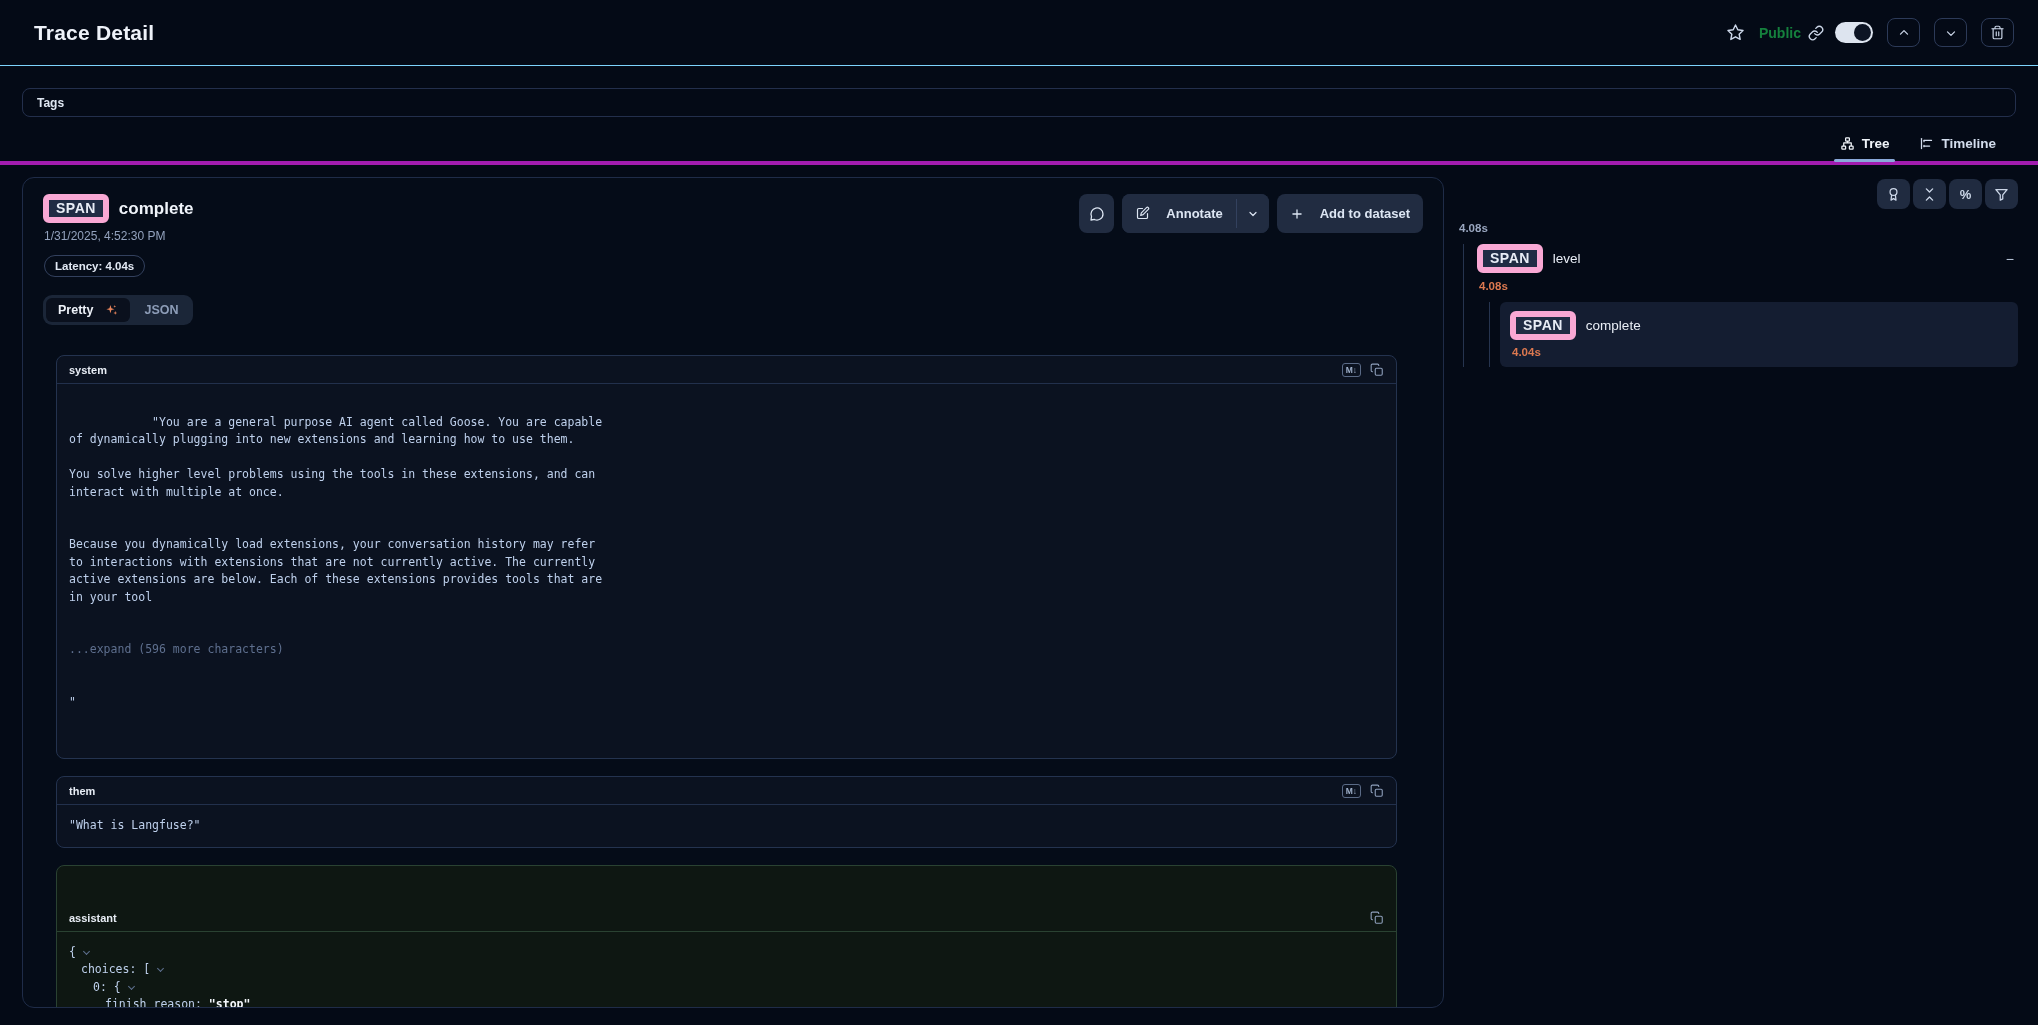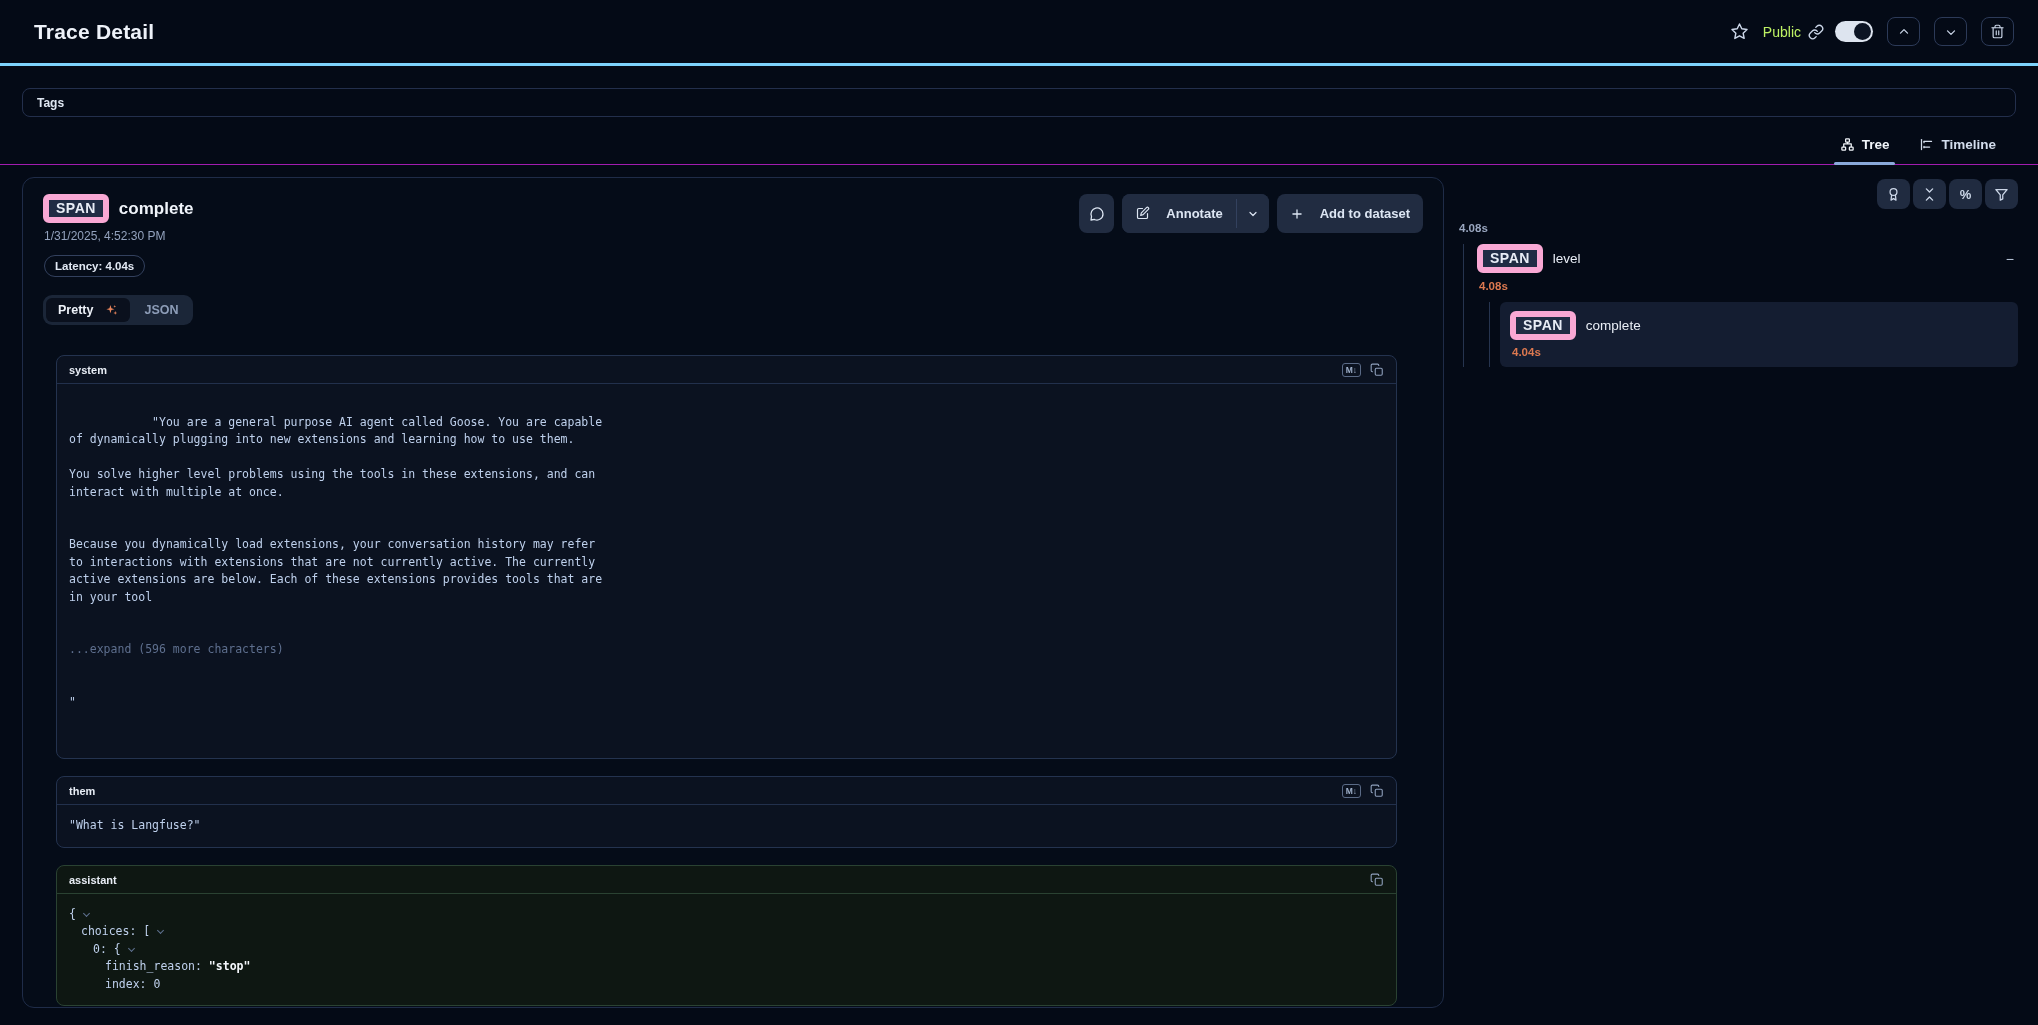--- a/index.html
+++ b/index.html
@@ -7,37 +7,37 @@
   body {
     background:#040a16;
     color:#e6ebf4;
     font-family:"Liberation Sans", sans-serif;
     position:relative;
   }
   svg { display:block; }
 
   
   .top-header{ height:66px; display:flex; align-items:center; justify-content:space-between;
-    padding:0 24px 0 34px; border-bottom:3px solid #7dd3fc; }
+    padding:0 24px 0 34px; border-bottom:1px solid #7dd3fc; }
   .page-title{ font-size:21px; font-weight:bold; color:#eef2f9; letter-spacing:.2px; }
   .header-right{ display:flex; align-items:center; gap:14px; }
   .icon-plain{ color:#cdd8ea; display:flex; align-items:center; }
-  .public-wrap{ display:flex; align-items:center; gap:7px; color:#bef264; font-size:14px; font-weight:normal; }
+  .public-wrap{ display:flex; align-items:center; gap:7px; color:#15803d; font-size:14px; font-weight:bold; }
   .toggle{ width:38px; height:21px; background:#dde4ef; border-radius:999px; position:relative; margin-left:4px; }
   .toggle .knob{ position:absolute; right:2px; top:2px; width:17px; height:17px; border-radius:50%; background:#0c1424; }
   .hbtn{ width:33px; height:29px; border:1px solid #2c3a58; border-radius:8px; background:transparent;
     display:flex; align-items:center; justify-content:center; color:#c9d4e6; }
 
   
   .tags-bar{ margin:22px 22px 0; height:29px; border:1px solid #232f4c; border-radius:8px;
     display:flex; align-items:center; padding:0 14px; }
   .tags-label{ font-size:12px; font-weight:bold; color:#dfe7f2; }
 
   
-  .view-tabs-row{ margin:8px 0 0; height:40px; border-bottom:1px solid #a21caf;
+  .view-tabs-row{ margin:8px 0 0; height:40px; border-bottom:4px solid #a21caf;
     display:flex; justify-content:flex-end; align-items:stretch; gap:26px; padding-right:40px; }
   .view-tab{ display:flex; align-items:center; gap:7px; font-size:13.5px; font-weight:bold;
     color:#d3dded; position:relative; padding:0 2px; cursor:default; }
   .view-tab.active{ color:#f1f5fa; }
   .view-tab.active::after{ content:""; position:absolute; left:-4px; right:-4px; bottom:-1px;
     height:3px; background:#8aa9da; border-radius:2px; }
 
   
   .content-row{ display:flex; gap:13px; padding:12px 22px 0; align-items:flex-start; }
 
@@ -85,21 +85,21 @@
     justify-content:space-between; align-items:center; }
   .msg-role{ font-size:11px; font-weight:bold; color:#e8edf5; }
   .msg-hicons{ display:flex; align-items:center; gap:9px; color:#8e9fbb; }
   .md-badge{ border:1.3px solid #5a6a86; border-radius:3px; font-size:8.5px; font-weight:bold;
     padding:1px 3px; color:#9fb0ca; line-height:10px; }
   .msg-body{ padding:12px; font-family:"DejaVu Sans Mono", monospace; font-size:11.5px;
     line-height:17.5px; color:#bed0ec; white-space:pre-wrap; }
   .expand-line{ color:#5e6f8e; margin-top:17.5px; }
   .closing-quote{ color:#bed0ec; }
   .msg-box.assistant{ background:#0e1712; border-color:#2a4232; }
-  .msg-box.assistant .msg-header{ border-bottom-color:#2a4232; }
+  .msg-box.assistant .msg-header{ border-bottom-color:#2a4232;margin-top:38px; }
 
   .code-line{ min-height:17.5px; }
   .c-t{ color:#bed0ec; }
   .c-s{ color:#f4f7fc; font-weight:bold; }
   .caret{ display:inline-block; width:5px; height:5px; border-right:1.5px solid #5f7190;
     border-bottom:1.5px solid #5f7190; transform:rotate(45deg); margin:0 2px 2px 8px; }
 
   
   .sidebar{ width:561px; flex-shrink:0; padding-top:2px; }
   .side-toolbar{ display:flex; justify-content:flex-end; gap:3px; margin-bottom:13px; }

